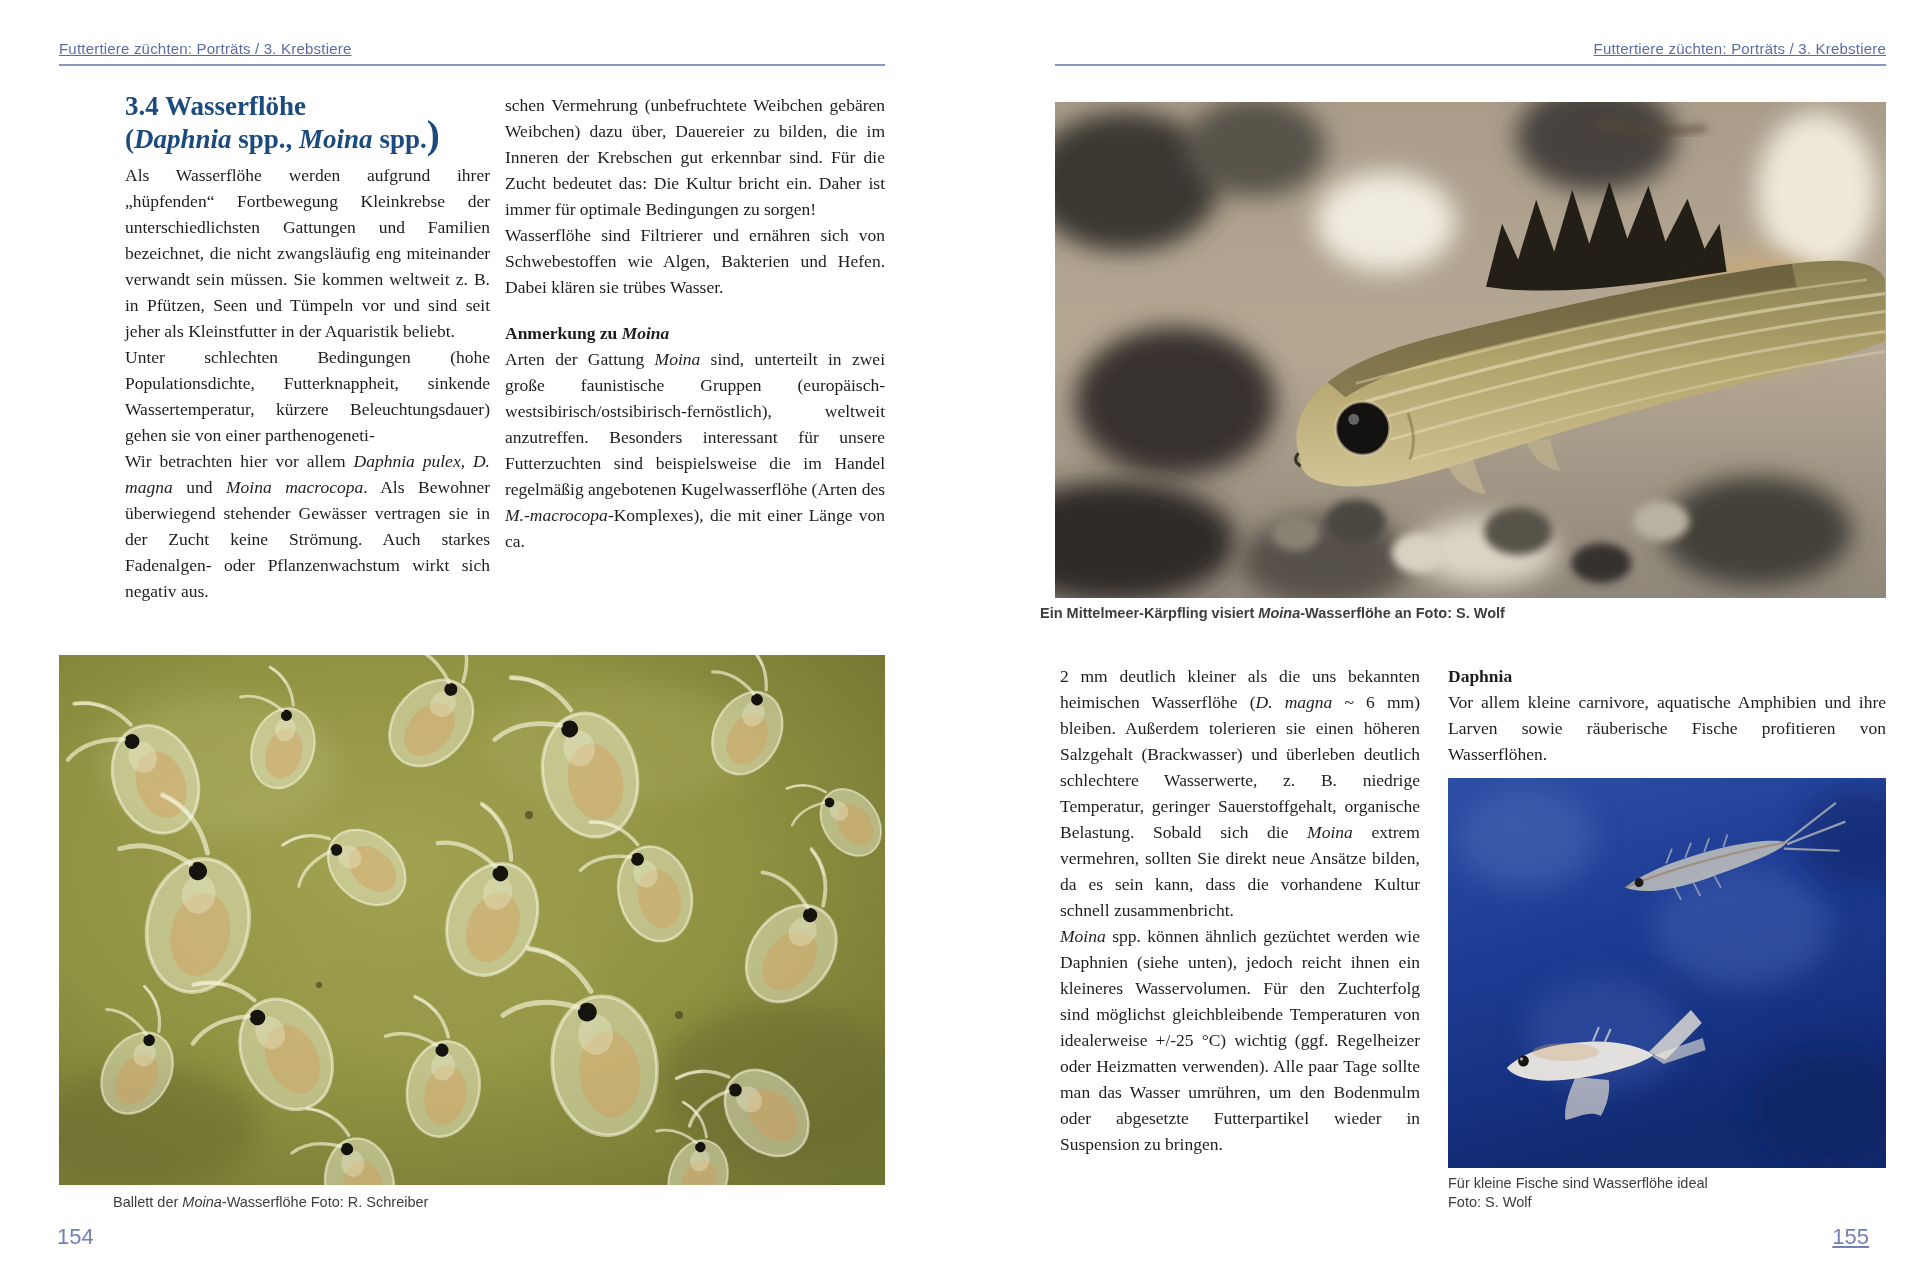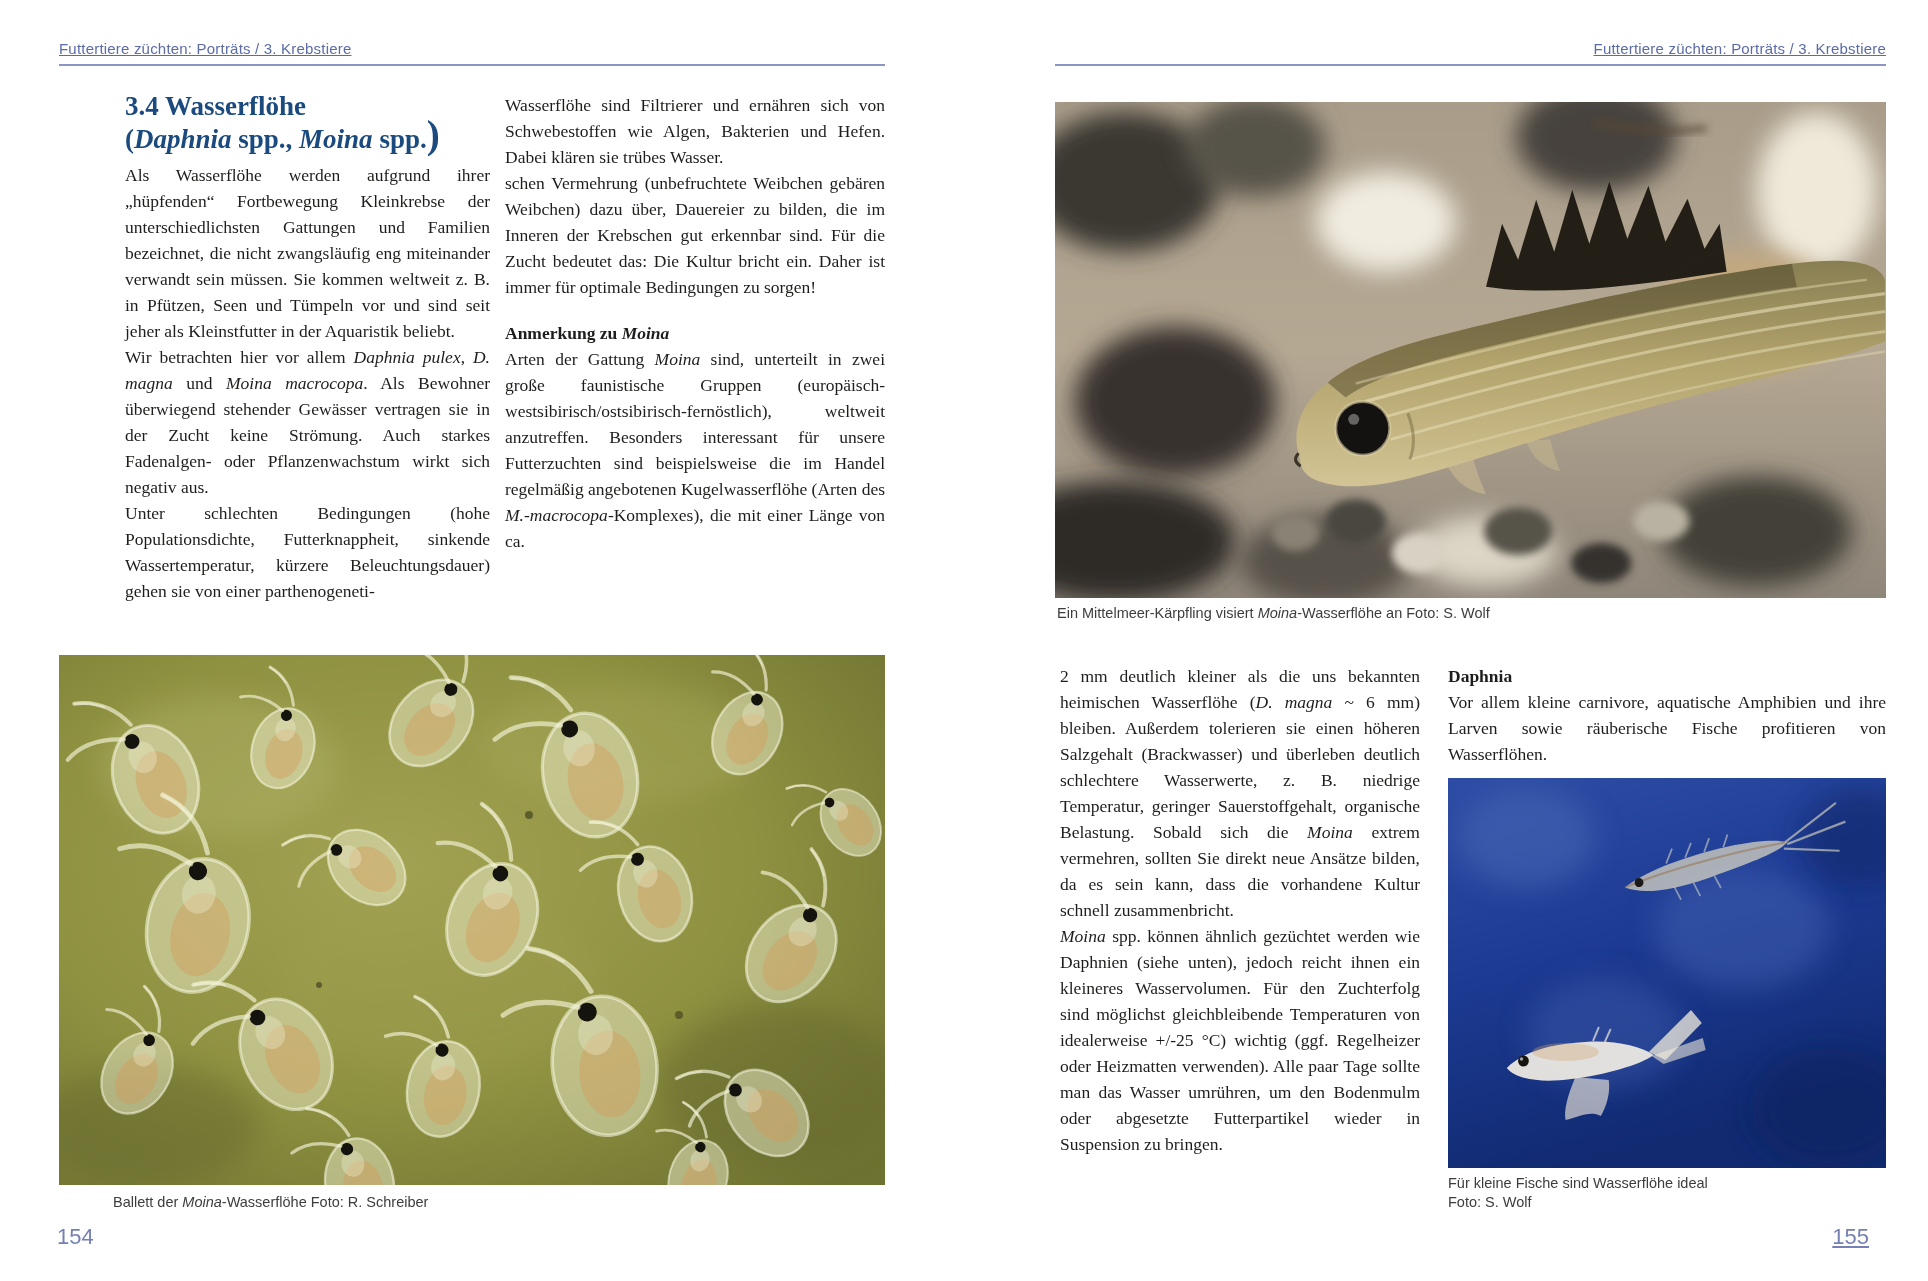--- a/index.html
+++ b/index.html
@@ -46,28 +46,28 @@
   <div class="abs" style="left:0;top:0;width:964px;height:1281px;">
 
     <div class="abs pageheader" style="left:59px;top:40px;">Futtertiere züchten: Porträts / 3. Krebstiere</div>
     <div class="abs rule" style="left:59px;top:64px;width:826px;"></div>
 
     <div class="abs" style="left:125px;top:90px;width:365px;">
       <h2 class="heading">3.4 Wasserflöhe</h2>
       <h2 class="heading" style="margin-bottom:6px;"><span>(</span><span class="it">Daphnia</span><span> spp., </span><span class="it">Moina</span><span> spp.</span><span class="lg">)</span></h2>
       <div class="body">
         <p><span>Als Wasserflöhe werden aufgrund ihrer „hüpfenden“ Fortbewegung Kleinkrebse der unterschiedlichsten Gattungen und Familien bezeichnet, die nicht zwangsläufig eng miteinander verwandt sein müssen. Sie kommen weltweit z. B. in Pfützen, Seen und Tümpeln vor und sind seit jeher als Kleinstfutter in der Aquaristik beliebt.</span></p>
+        <p><span>Unter schlechten Bedingungen (hohe Populationsdichte, Futterknappheit, sinkende Wassertemperatur, kürzere Beleuchtungsdauer) gehen sie von einer parthenogeneti-</span></p>
         <p><span>Wir betrachten hier vor allem </span><span class="it">Daphnia pulex</span><span>, </span><span class="it">D. magna</span><span> und </span><span class="it">Moina macrocopa</span><span>. Als Bewohner überwiegend stehender Gewässer vertragen sie in der Zucht keine Strömung. Auch starkes Fadenalgen- oder Pflanzenwachstum wirkt sich negativ aus.</span></p>
-        <p><span>Unter schlechten Bedingungen (hohe Populationsdichte, Futterknappheit, sinkende Wassertemperatur, kürzere Beleuchtungsdauer) gehen sie von einer parthenogeneti-</span></p>
       </div>
     </div>
 
     <div class="abs body" style="left:505px;top:92px;width:380px;">
+      <p><span>schen Vermehrung (unbefruchtete Weibchen gebären Weibchen) dazu über, Dauereier zu bilden, die im Inneren der Krebschen gut erkennbar sind. Für die Zucht bedeutet das: Die Kultur bricht ein. Daher ist immer für optimale Bedingungen zu sorgen!</span></p>
       <p><span>Wasserflöhe sind Filtrierer und ernähren sich von Schwebestoffen wie Algen, Bakterien und Hefen. Dabei klären sie trübes Wasser.</span></p>
-      <p><span>schen Vermehrung (unbefruchtete Weibchen gebären Weibchen) dazu über, Dauereier zu bilden, die im Inneren der Krebschen gut erkennbar sind. Für die Zucht bedeutet das: Die Kultur bricht ein. Daher ist immer für optimale Bedingungen zu sorgen!</span></p>
       <p class="gap-top"><span class="bd">Anmerkung zu </span><span class="it bd">Moina</span></p>
       <p><span>Arten der Gattung </span><span class="it">Moina</span><span> sind, unterteilt in zwei große faunistische Gruppen (europäisch-westsibirisch/ostsibirisch-fernöstlich), weltweit anzutreffen. Besonders interessant für unsere Futterzuchten sind beispielsweise die im Handel regelmäßig angebotenen Kugelwasserflöhe (Arten des </span><span class="it">M.-macrocopa</span><span>-Komplexes), die mit einer Länge von ca.</span></p>
     </div>
 
     <div class="abs photo" style="left:59px;top:655px;width:826px;height:530px;">
       <svg viewBox="0 0 826 530" preserveAspectRatio="none" role="img">
         <defs>
           <radialGradient id="olv" cx="40%" cy="40%" r="80%">
             <stop offset="0" stop-color="#a2a352"></stop>
             <stop offset="55%" stop-color="#8e9140"></stop>
@@ -177,21 +177,21 @@
           <circle cx="307" cy="327" r="27" fill="#141210"></circle>
           <circle cx="307" cy="327" r="27" fill="none" stroke="rgba(222,210,168,0.6)" stroke-width="3"></circle>
           <circle cx="298" cy="318" r="5.5" fill="rgba(255,255,255,0.35)"></circle>
           <path d="M 243 352 q -7 7 2 13" stroke="#3a3426" stroke-width="3" fill="none"></path>
           <path d="M 352 312 q 10 26 2 46" stroke="rgba(120,105,65,0.5)" stroke-width="3" fill="none"></path>
           <path d="M 390 362 q 14 28 40 31 q -9 -20 -13 -36 Z" fill="rgba(205,190,145,0.55)"></path>
           <path d="M 470 340 q 10 26 34 30 q -7 -18 -10 -32 Z" fill="rgba(205,190,145,0.45)"></path>
         </g>
       </svg>
     </div>
-    <div class="abs caption" style="left:93px;top:604px;"><span>Ein Mittelmeer-Kärpfling visiert </span><span class="it">Moina</span><span>-Wasserflöhe an Foto: S. Wolf</span></div>
+    <div class="abs caption" style="left:76px;top:604px;font-weight:bold;"><span>Ein Mittelmeer-Kärpfling visiert </span><span class="it">Moina</span><span>-Wasserflöhe an Foto: S. Wolf</span></div>
 
     <div class="abs body" style="left:96px;top:663px;width:360px;">
       <p><span>2 mm deutlich kleiner als die uns bekannten heimischen Wasserflöhe (</span><span class="it">D. magna</span><span> ~ 6 mm) bleiben. Außerdem tolerieren sie einen höheren Salzgehalt (Brackwasser) und überleben deutlich schlechtere Wasserwerte, z. B. niedrige Temperatur, geringer Sauerstoffgehalt, organische Belastung. Sobald sich die </span><span class="it">Moina</span><span> extrem vermehren, sollten Sie direkt neue Ansätze bilden, da es sein kann, dass die vorhandene Kultur schnell zusammenbricht.</span></p>
       <p><span class="it">Moina</span><span> spp. können ähnlich gezüchtet werden wie Daphnien (siehe unten), jedoch reicht ihnen ein kleineres Wasservolumen. Für den Zuchterfolg sind möglichst gleichbleibende Temperaturen von idealerweise +/-25 °C) wichtig (ggf. Regelheizer oder Heizmatten verwenden). Alle paar Tage sollte man das Wasser umrühren, um den Bodenmulm oder abgesetzte Futterpartikel wieder in Suspension zu bringen.</span></p>
     </div>
 
     <div class="abs body" style="left:484px;top:663px;width:438px;">
       <p class="bold-head">Daphnia</p>
       <p><span>Vor allem kleine carnivore, aquatische Amphibien und ihre Larven sowie räuberische Fische profitieren von Wasserflöhen.</span></p>
     </div>

